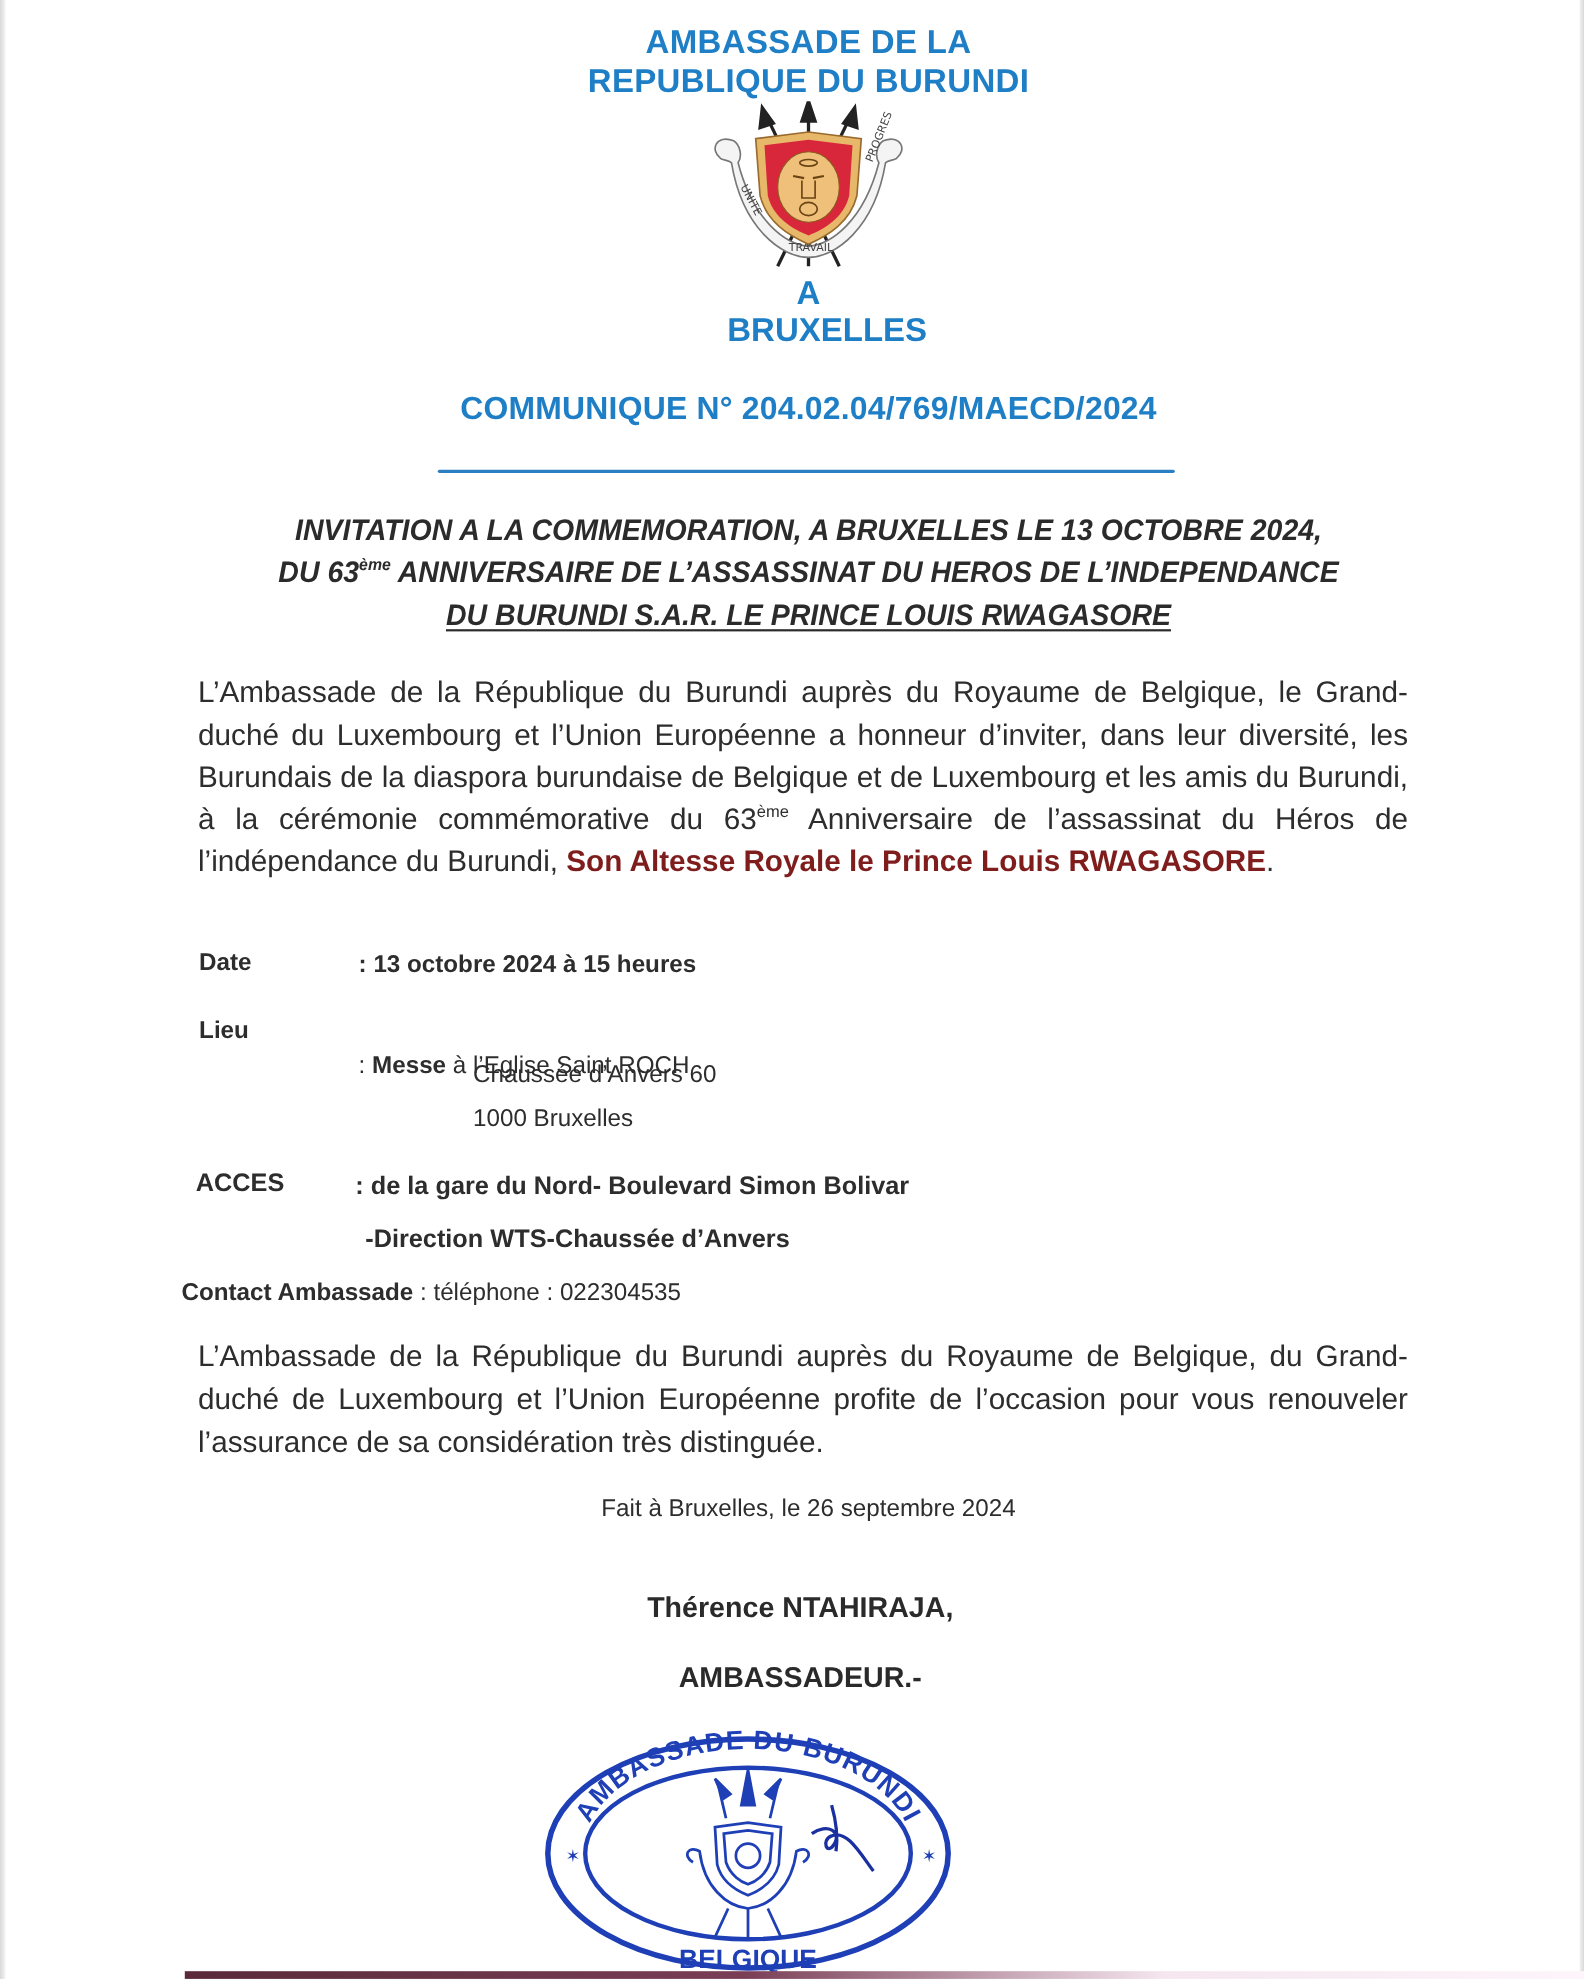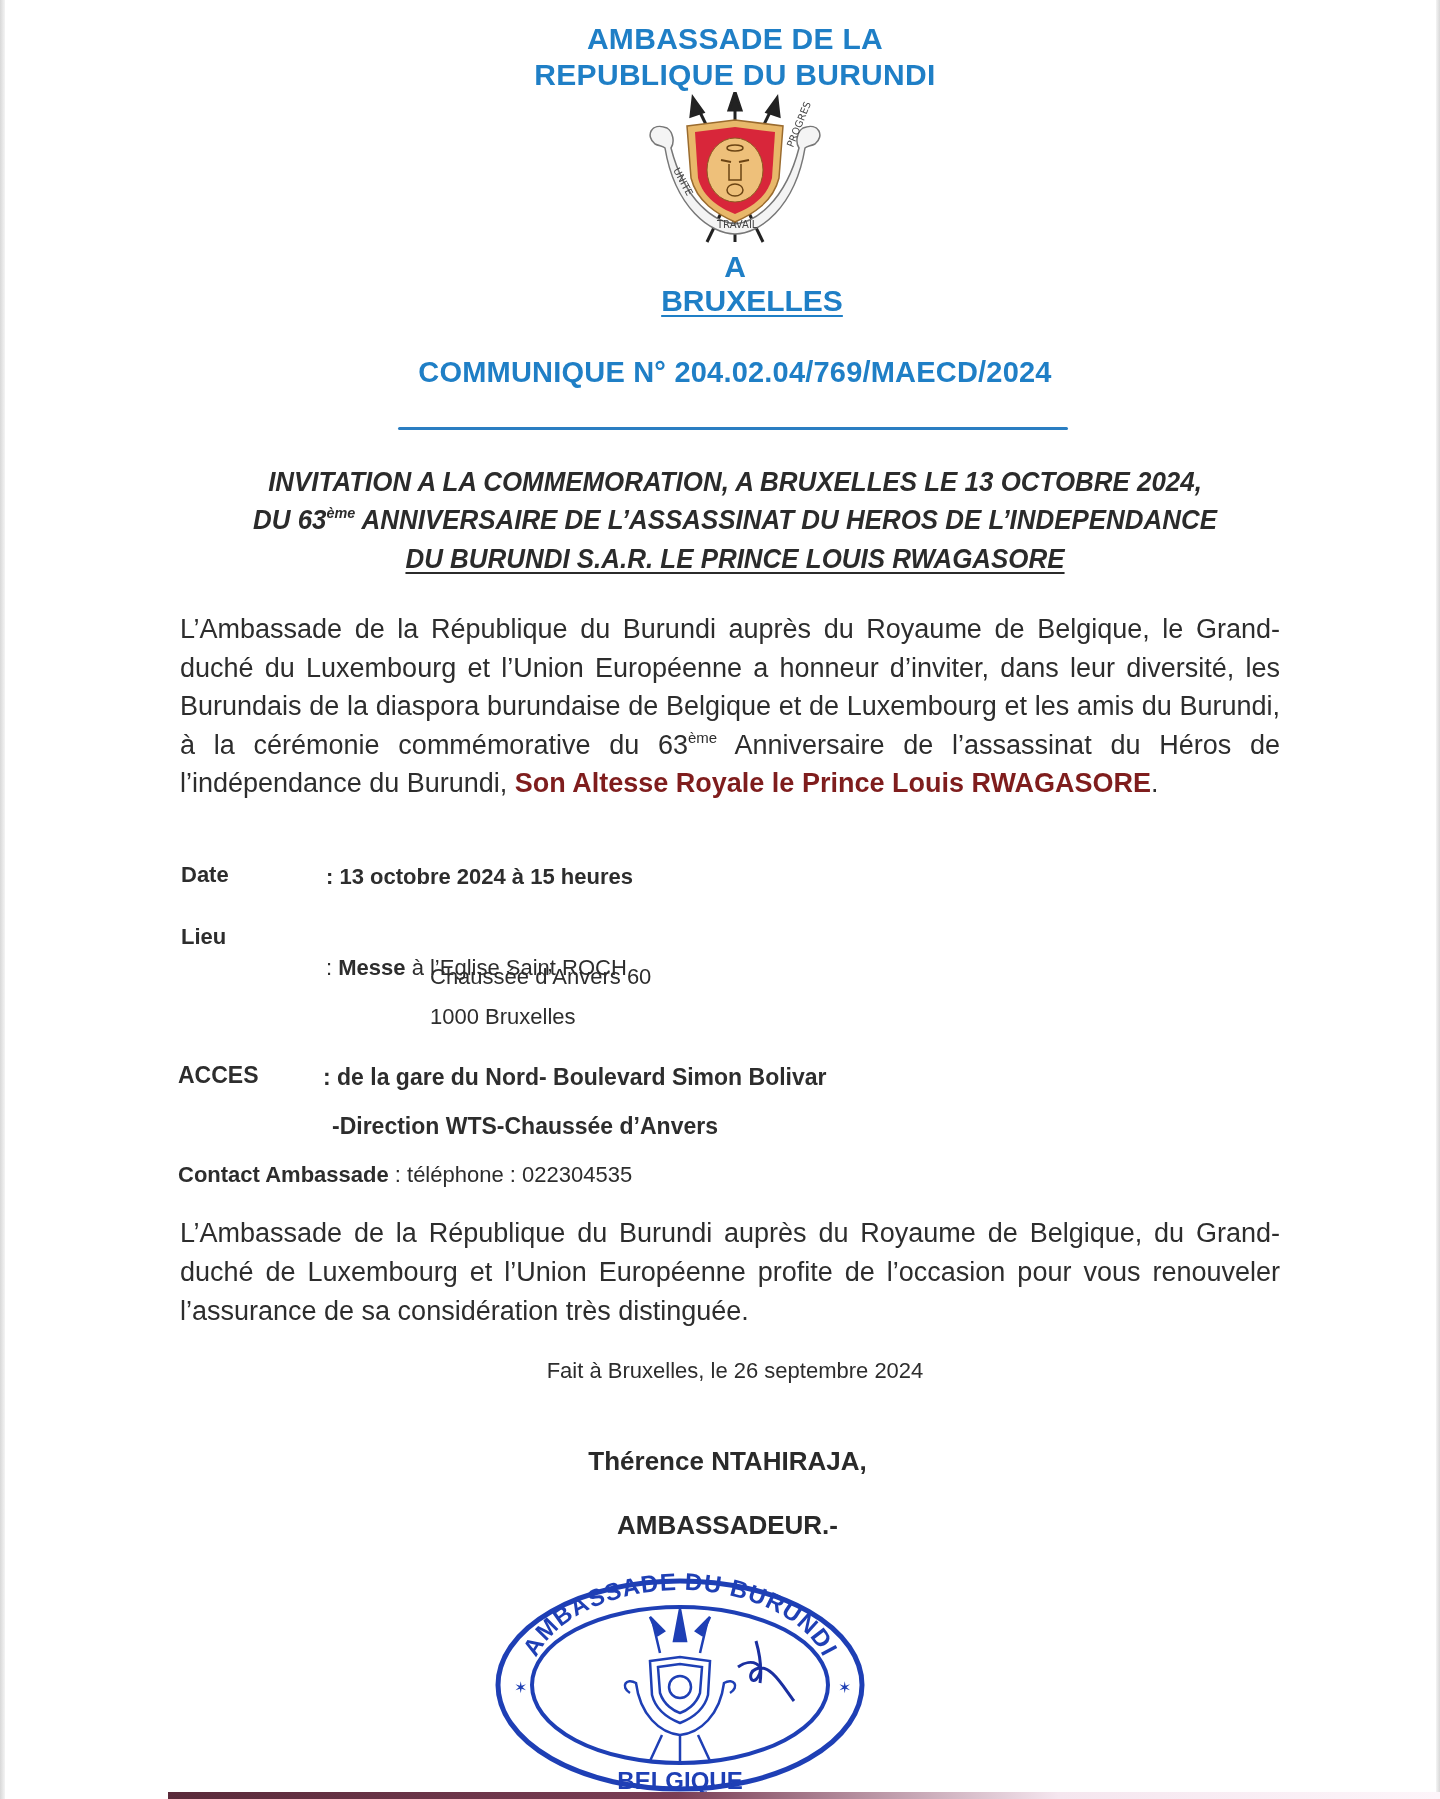--- a/index.html
+++ b/index.html
@@ -13,21 +13,21 @@
     }
     .edge-left { position: absolute; left: 0; top: 0; width: 5px; height: 1799px; background: linear-gradient(to right, #d8d8d8, #f4f4f4); }
     .edge-right { position: absolute; right: 0; top: 0; width: 4px; height: 1799px; background: linear-gradient(to left, #d8d8d8, #f4f4f4); }
 
     .hdr { position: absolute; left: 0; width: 1470px; text-align: center; color: #1f7fc6; font-weight: bold; }
     .hdr-line { font-size: 30px; letter-spacing: 0.3px; }
     #hdr1 { top: 22px; }
     #hdr2 { top: 58px; }
     #hdr-a { top: 250px; font-size: 30px; }
     #hdr-bx { top: 284px; font-size: 30px; }
-    #hdr-bx span { text-decoration: underline; text-decoration-thickness: 2px; text-underline-offset: 4px; margin-left: 34px; }
+    #hdr-bx span { text-decoration-thickness: 2px; text-underline-offset: 4px; margin-left: 34px; }
 
     .crest { position: absolute; left: 645px; top: 92px; width: 180px; height: 156px; }
 
     #communique { position: absolute; left: 0; width: 1470px; top: 356px; text-align: center; color: #1f7fc6; font-weight: bold; font-size: 29px; letter-spacing: 0.2px; }
     .blue-rule { position: absolute; left: 398px; top: 427px; width: 670px; height: 3px; background: #2a7ec2; border-radius: 2px; }
 
     .title { position: absolute; left: 170px; width: 1130px; text-align: center; font-style: italic; font-weight: bold; font-size: 27px; color: #2b2b2b; transform: scaleX(0.96); transform-origin: center; }
     #title1 { top: 467px; }
     #title2 { top: 505px; }
     #title3 { top: 544px; }
@@ -43,21 +43,21 @@
     .lbl { font-weight: bold; }
     #date-lbl { left: 181px; top: 862px; }
     #date-val { left: 326px; top: 864px; font-weight: bold; }
     #lieu-lbl { left: 181px; top: 924px; }
     #lieu-val1 { left: 326px; top: 926px; margin-top: 29px; }
     #lieu-val2 { left: 430px; top: 964px; }
     #lieu-val3 { left: 430px; top: 1004px; }
     #acces-lbl { left: 178px; top: 1062px; font-size: 23px; text-align: right; }
     #acces-val1 { left: 323px; top: 1064px; font-size: 23px; font-weight: bold; text-align: right; }
     #acces-val2 { left: 332px; top: 1113px; font-size: 23px; font-weight: bold; }
-    #contact { left: 178px; top: 1162px; text-align: center; }
+    #contact { left: 165px; top: 1162px; text-align: center; }
     #fait { left: 0; width: 1470px; text-align: center; top: 1358px; }
 
     .sig { position: absolute; left: 0; width: 1455px; text-align: center; font-weight: bold; font-size: 26px; color: #2a2a2a; }
     #sig-name { top: 1446px; }
     #sig-title { top: 1510px; }
 
     .stamp { position: absolute; left: 490px; top: 1565px; width: 380px; height: 230px; }
     .bottom-bar { position: absolute; left: 168px; top: 1792px; width: 1272px; height: 7px; background: linear-gradient(to right, #5a2a3a, #7a3e55 40%, #f5e6ef 70%, #fdf5fa); }
   </style>
 </head>

